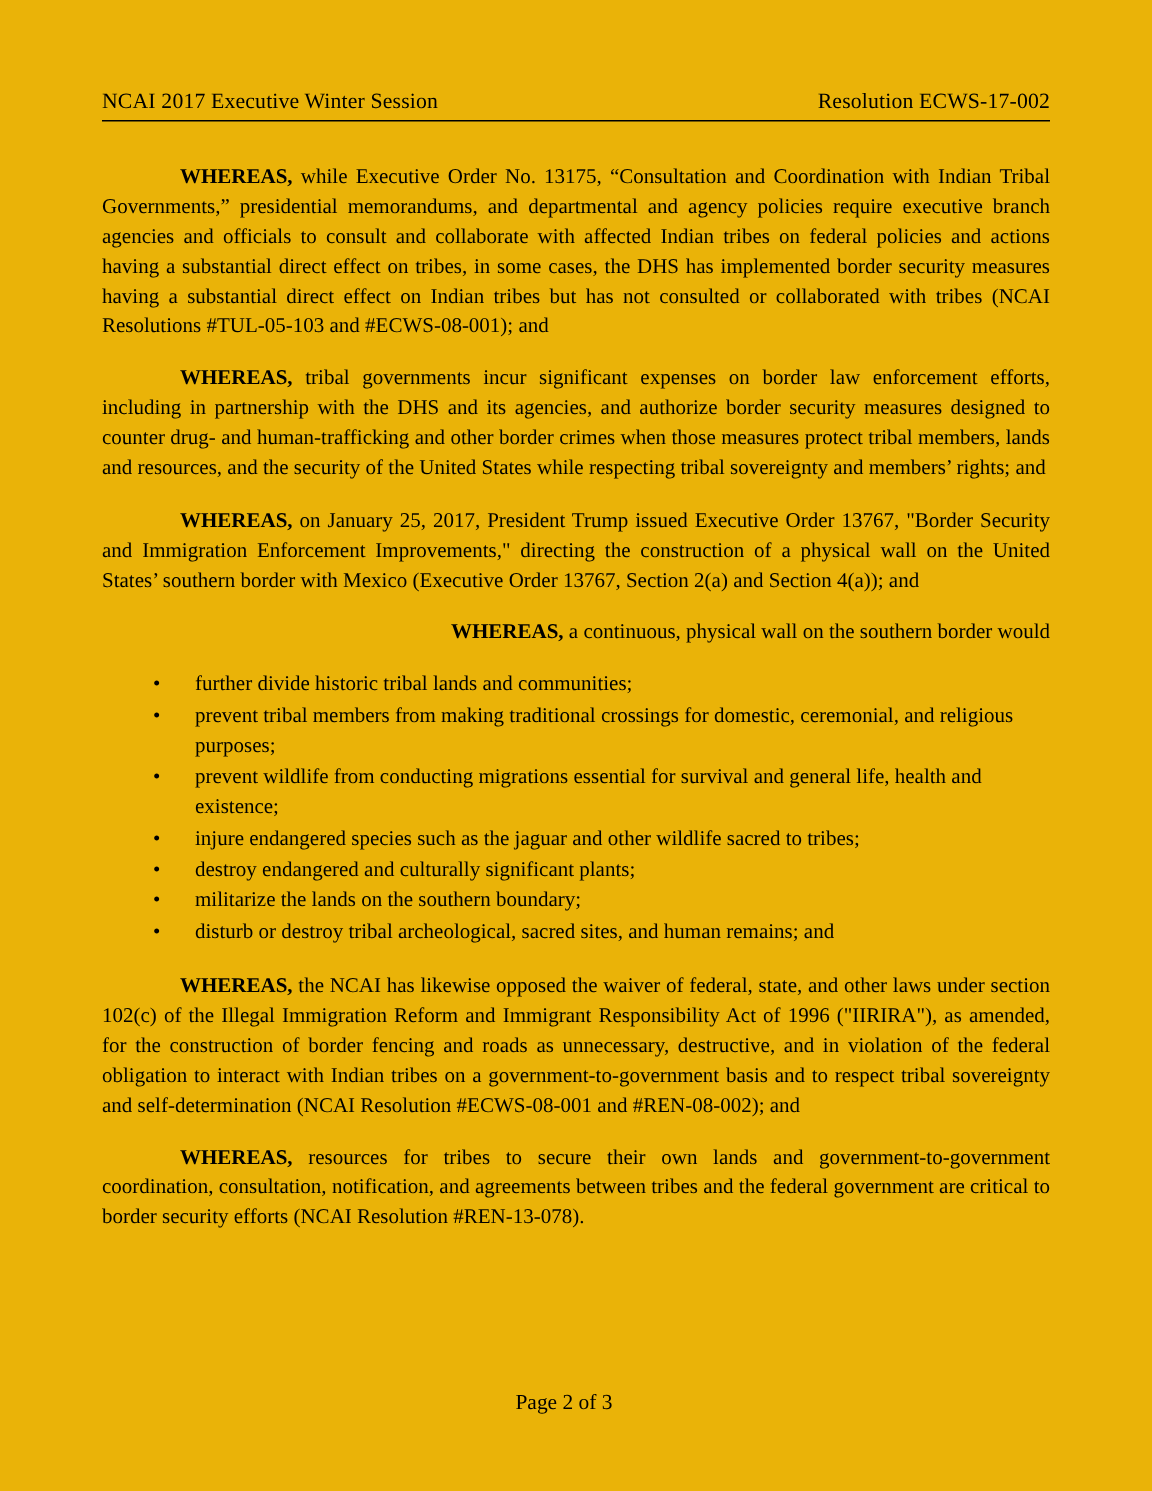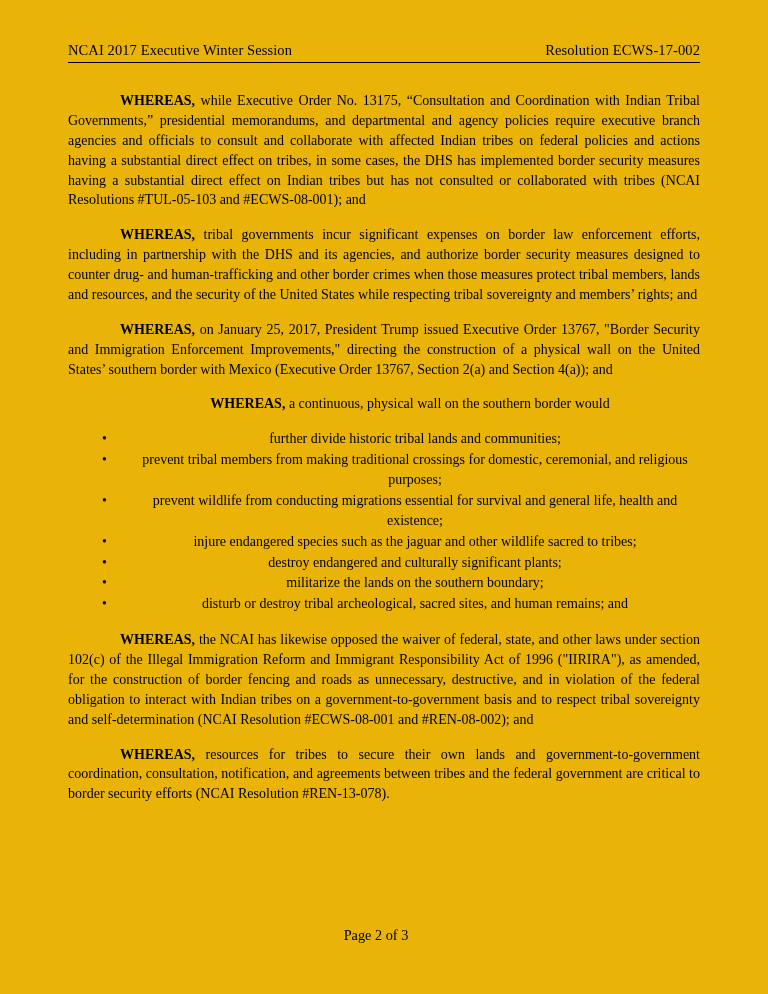--- a/index.html
+++ b/index.html
@@ -29,21 +29,21 @@
     display: flex;
     justify-content: space-between;
     align-items: baseline;
     font-size: 14.5px;
     border-bottom: 1.3px solid #000;
     padding-bottom: 3px;
     margin-bottom: 28px;
     letter-spacing: 0.1px;
   }
   .header-left { white-space: nowrap; }
-  .header-right { white-space: nowrap; }
+  .header-right { white-space: nowrap; margin-top: 18px; }
 
   .body {
     font-size: 14px;
     line-height: 1.42;
     text-align: justify;
   }
   .para {
     margin: 0 0 15px 0;
     text-indent: 52px;
   }
@@ -52,33 +52,33 @@
 
   ul.bullets {
     margin: 0 0 16px 0;
     padding: 0 0 0 30px;
     list-style: none;
   }
   ul.bullets li {
     position: relative;
     padding-left: 32px;
     margin-bottom: 1px;
-    text-align: center;
+    text-align: left;
     line-height: 1.42;
   }
   ul.bullets li:before {
     content: "\2022";
     position: absolute;
     left: 4px;
     top: 0;
     font-size: 14px;
   }
 
   .short-para {
-    text-align: center;
+    text-align: right;
   }
 
   .footer {
     position: absolute;
     left: 0;
     right: 16px;
     bottom: 20px;
     text-align: center;
     font-size: 14.3px;
   }

